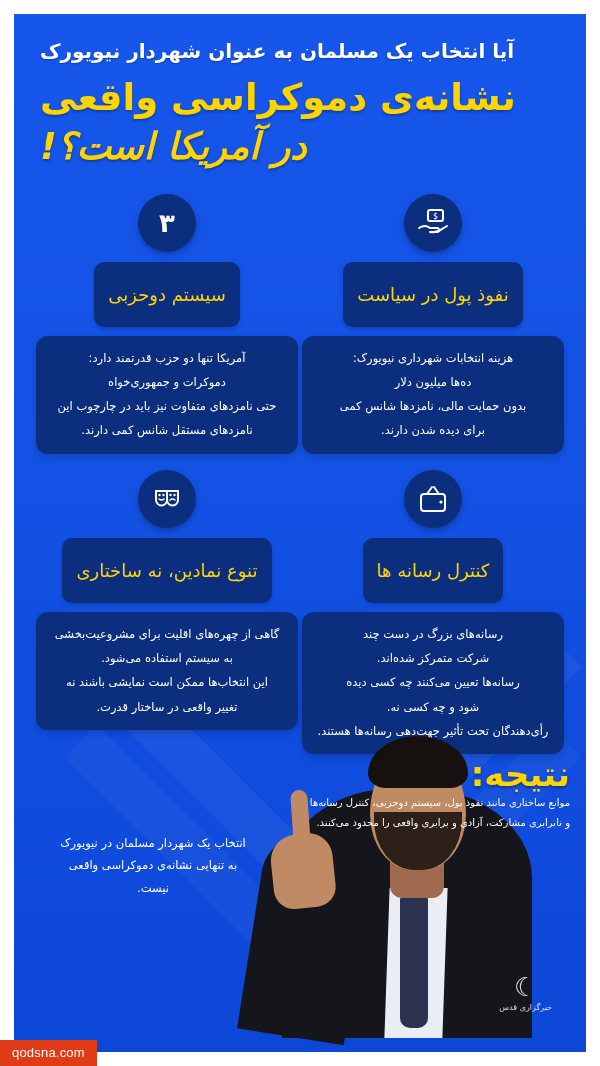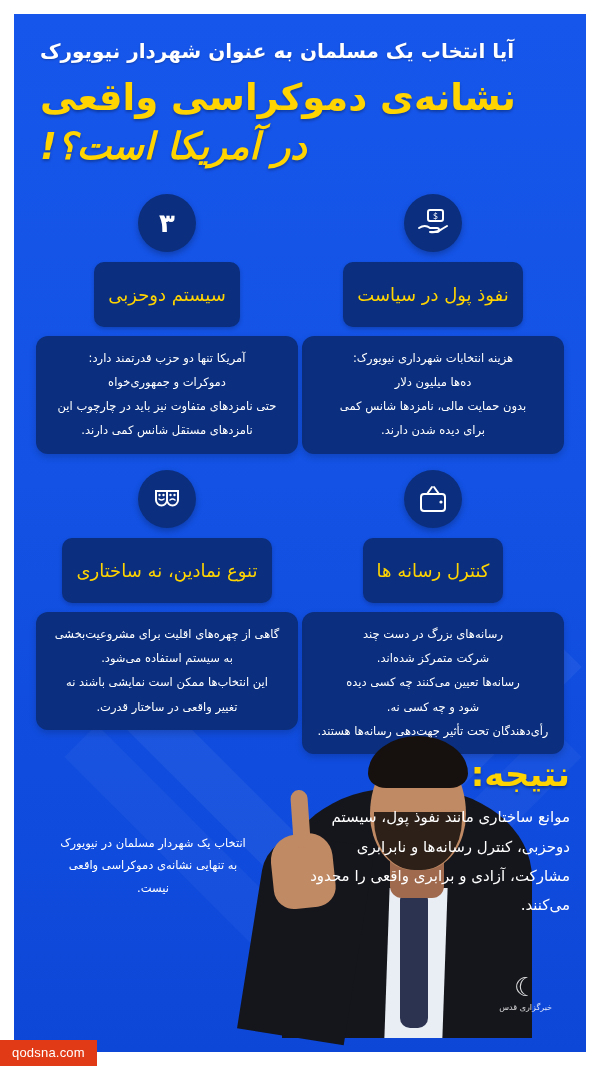--- a/index.html
+++ b/index.html
@@ -145,23 +145,22 @@
   }
   .conclusion-title {
     color: #ffd400;
     font-size: 34px;
     font-weight: bold;
     line-height: 1.1;
     text-shadow: 0 2px 3px rgba(0,0,0,.3);
   }
   .conclusion-p {
     color: #ffffff;
-    font-size: 15px;
+    font-size: 10px;
     line-height: 1.95;
-    margin-top: 10px;
   }
   .conclusion-p2 {
     position: absolute;
     z-index: 7;
     top: 818px;
     left: 44px;
     width: 190px;
     color: #ffffff;
     font-size: 11.5px;
     line-height: 1.95;

